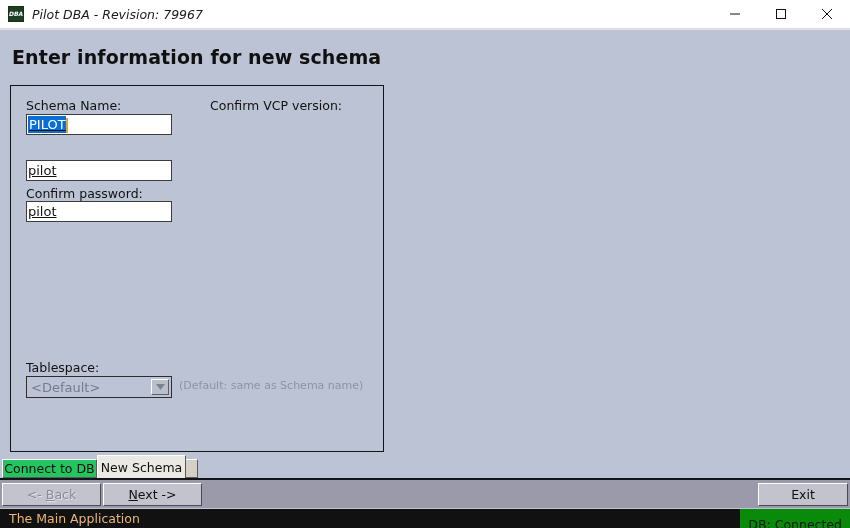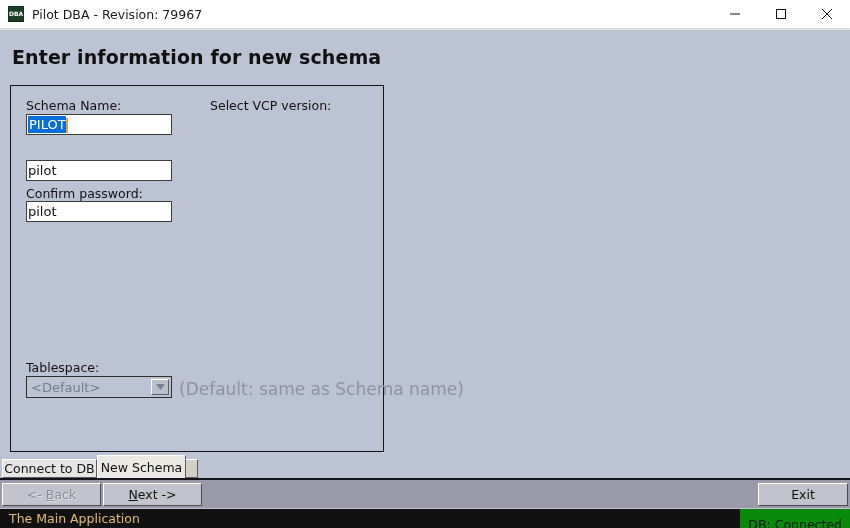--- a/index.html
+++ b/index.html
@@ -29,20 +29,21 @@
     background: #ffffff;
     box-sizing: border-box;
   }
   .titlebar-left {
     position: absolute;
     left: 8px; top: 0;
     height: 28px;
     display: flex;
     align-items: center;
     gap: 8px;
+    font-style: italic;
   }
   .app-icon {
     width: 16px; height: 16px;
     background: #1d4024;
     display: flex;
     align-items: center;
     justify-content: center;
     border: 1px solid #143018;
     box-sizing: border-box;
   }
@@ -112,21 +113,21 @@
     background: #ffffff;
     border: 1px solid #3c3c3c;
     box-sizing: border-box;
     font-size: 13px;
     color: #111111;
     display: flex;
     align-items: center;
     padding: 0 1px;
     overflow: hidden;
   }
-  .textbox .val { white-space: nowrap; }
+  .textbox .val { white-space: nowrap; text-decoration: underline; }
   .textbox .sel {
     background: #0a6ed8;
     color: #ffffff;
     padding: 1px 0 1px 1px;
   }
   .caret {
     display: inline-block;
     width: 2px;
     height: 15px;
     background: #e8a13a;
@@ -167,40 +168,40 @@
   }
   .combo.disabled {
     background: #bcc3d4;
     border: 1px solid #2e2e2e;
     color: #747c8c;
   }
   .combo.disabled .combo-arrow { background: #b9bfcd; }
 
   .hint {
     position: absolute;
-    font-size: 17px;
+    font-size: 11px;
     color: #8d93a2;
     white-space: nowrap;
   }
 
   
   .tabstrip {
     position: absolute;
     left: 0; top: 455px;
     width: 850px; height: 23px;
   }
   .tab {
     position: absolute;
     box-sizing: border-box;
     font-size: 12.5px;
     color: #111111;
     display: flex;
     align-items: center;
     justify-content: center;
-    background: #e5e5e5;
+    background: #22c55e;
     border-top: 1px solid #ffffff;
     border-left: 1px solid #ffffff;
     border-right: 1px solid #5a5a5a;
     white-space: nowrap;
   }
   .tab.inactive {
     left: 2px; top: 4px;
     width: 95px; height: 19px;
     border-bottom: 1px solid #5a5a5a;
   }
@@ -320,21 +321,21 @@
 
   <div class="heading">Enter information for new schema</div>
 
   <div class="panel">
 
     <div class="field-label" style="left:15px; top:12px;">Schema Name:</div>
     <div class="textbox" style="left:15px; top:28px; width:146px; height:21px;">
       <span class="val"><span class="sel">PILOT</span><span class="caret"></span></span>
     </div>
 
-    <div class="field-label" style="left:199px; top:12px;">Select VCP version:</div>
+    <div class="field-label" style="left:199px; top:12px;">Confirm VCP version:</div>
 
     <div class="textbox" style="left:15px; top:74px; width:146px; height:21px;">
       <span class="val">pilot</span>
     </div>
 
     <div class="field-label" style="left:15px; top:100px;">Confirm password:</div>
     <div class="textbox" style="left:15px; top:115px; width:146px; height:21px;">
       <span class="val">pilot</span>
     </div>
 

